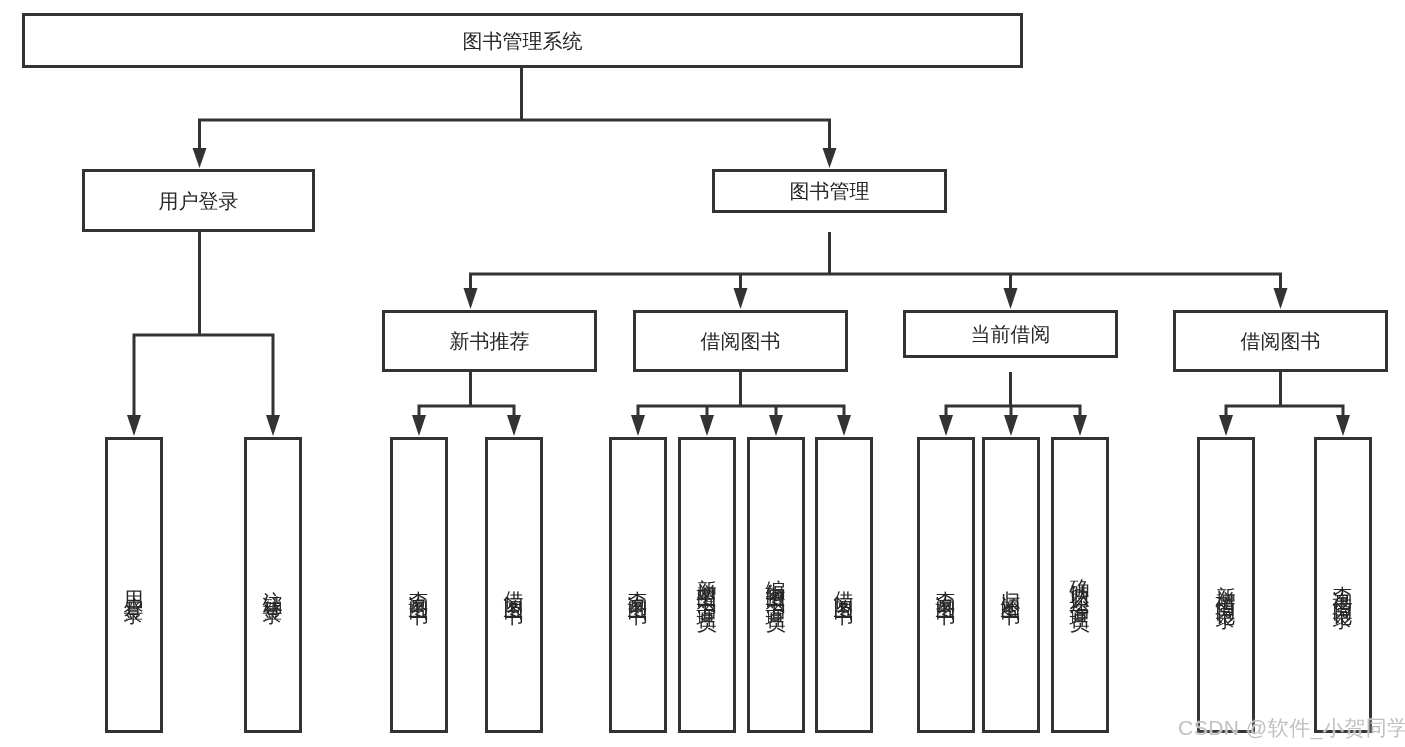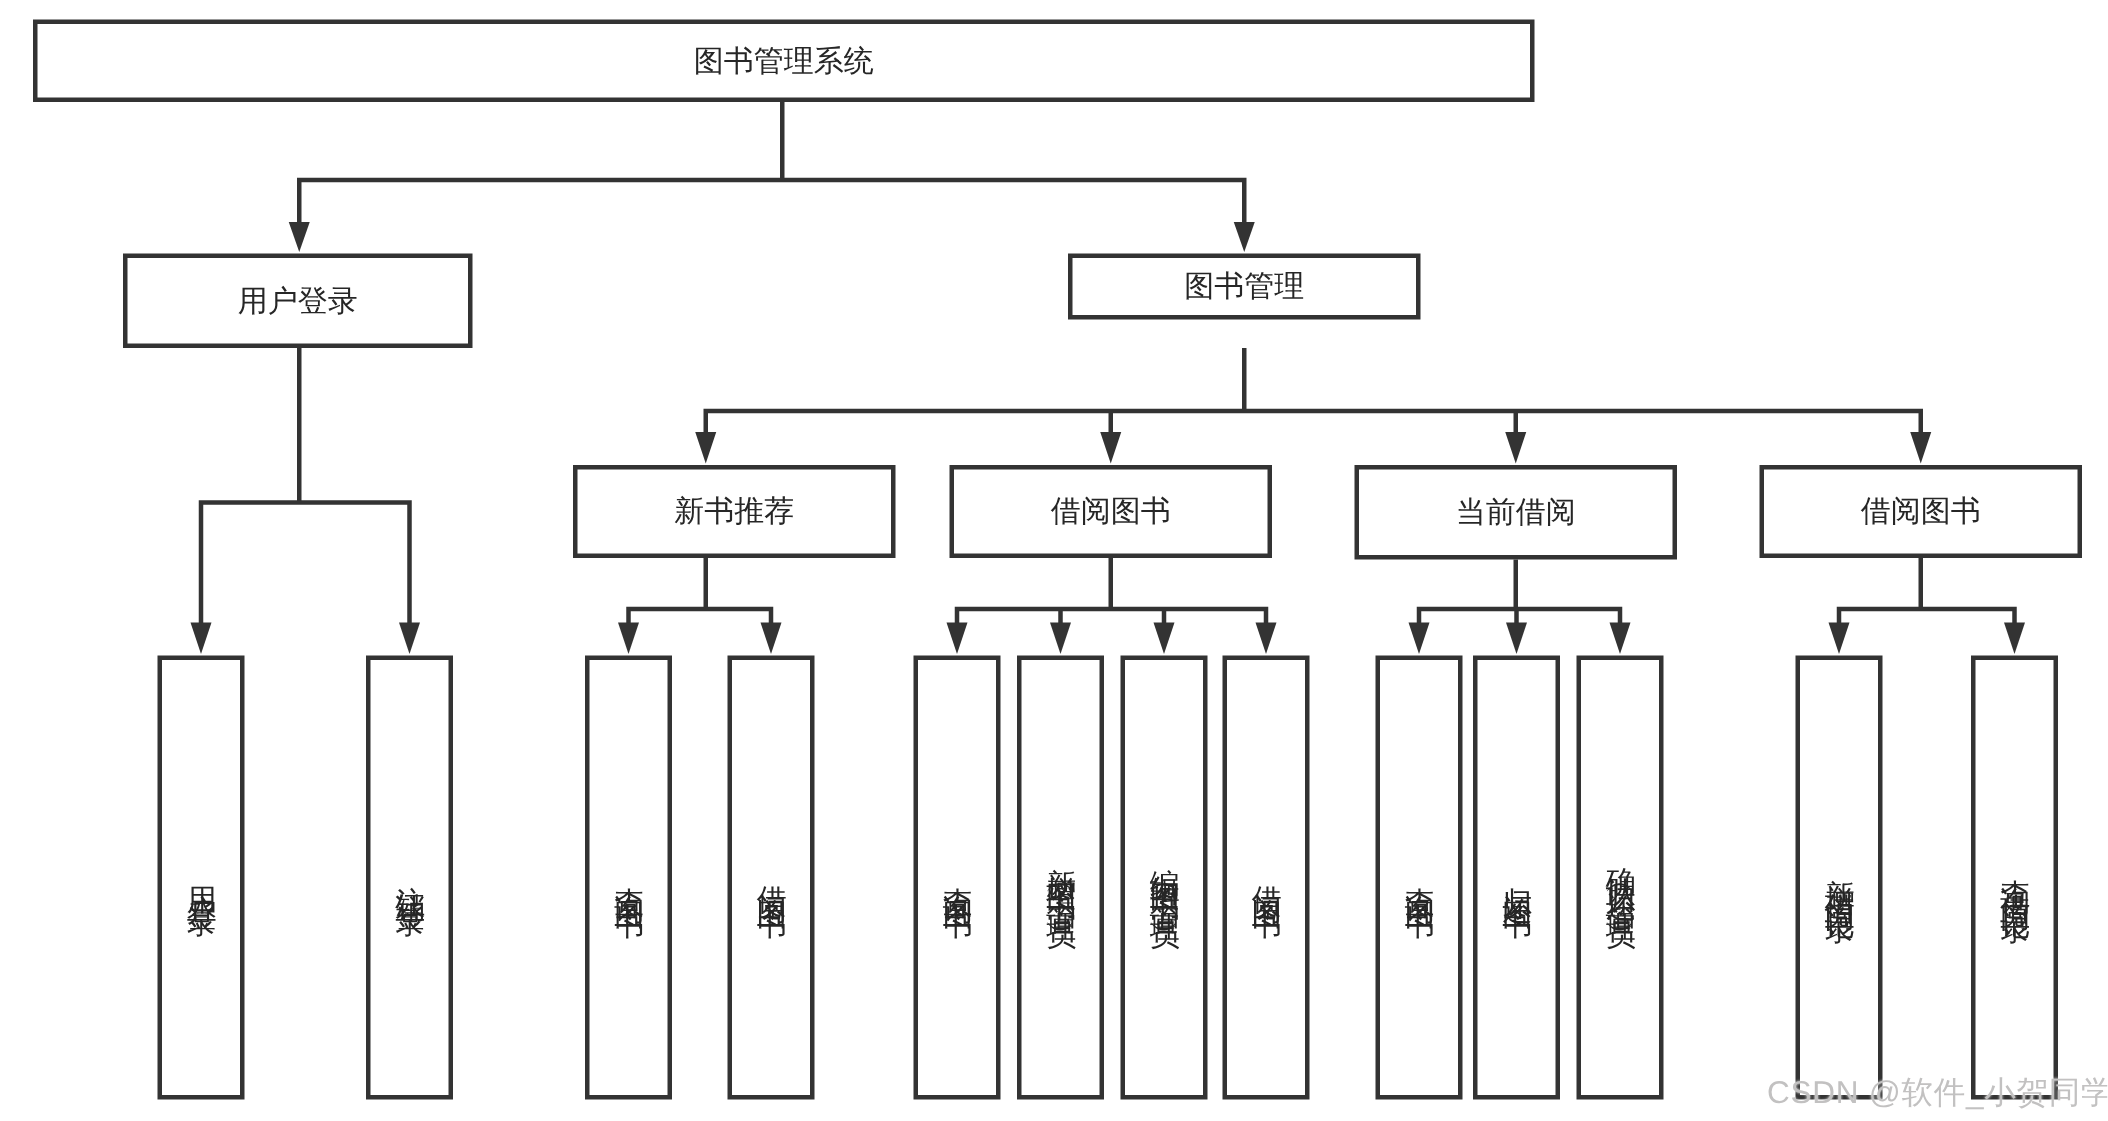--- a/index.html
+++ b/index.html
@@ -106,21 +106,21 @@
   <div class="node" style="left:712px;top:169px;width:235px;height:44px">
     <span>图书管理</span>
   </div>
 
   <div class="node" style="left:382px;top:310px;width:215px;height:62px">
     <span>新书推荐</span>
   </div>
   <div class="node" style="left:633px;top:310px;width:215px;height:62px">
     <span>借阅图书</span>
   </div>
-  <div class="node" style="left:903px;top:310px;width:215px;height:63px">
+  <div class="node" style="left:903px;top:310px;width:215px;height:48px">
     <span>当前借阅</span>
   </div>
   <div class="node" style="left:1173px;top:310px;width:215px;height:62px">
     <span>借阅图书</span>
   </div>
 
   <div class="node leaf" style="left:105px;top:437px;width:58px;height:296px">
     <span>用户登录</span>
   </div>
   <div class="node leaf" style="left:244px;top:437px;width:58px;height:296px">

